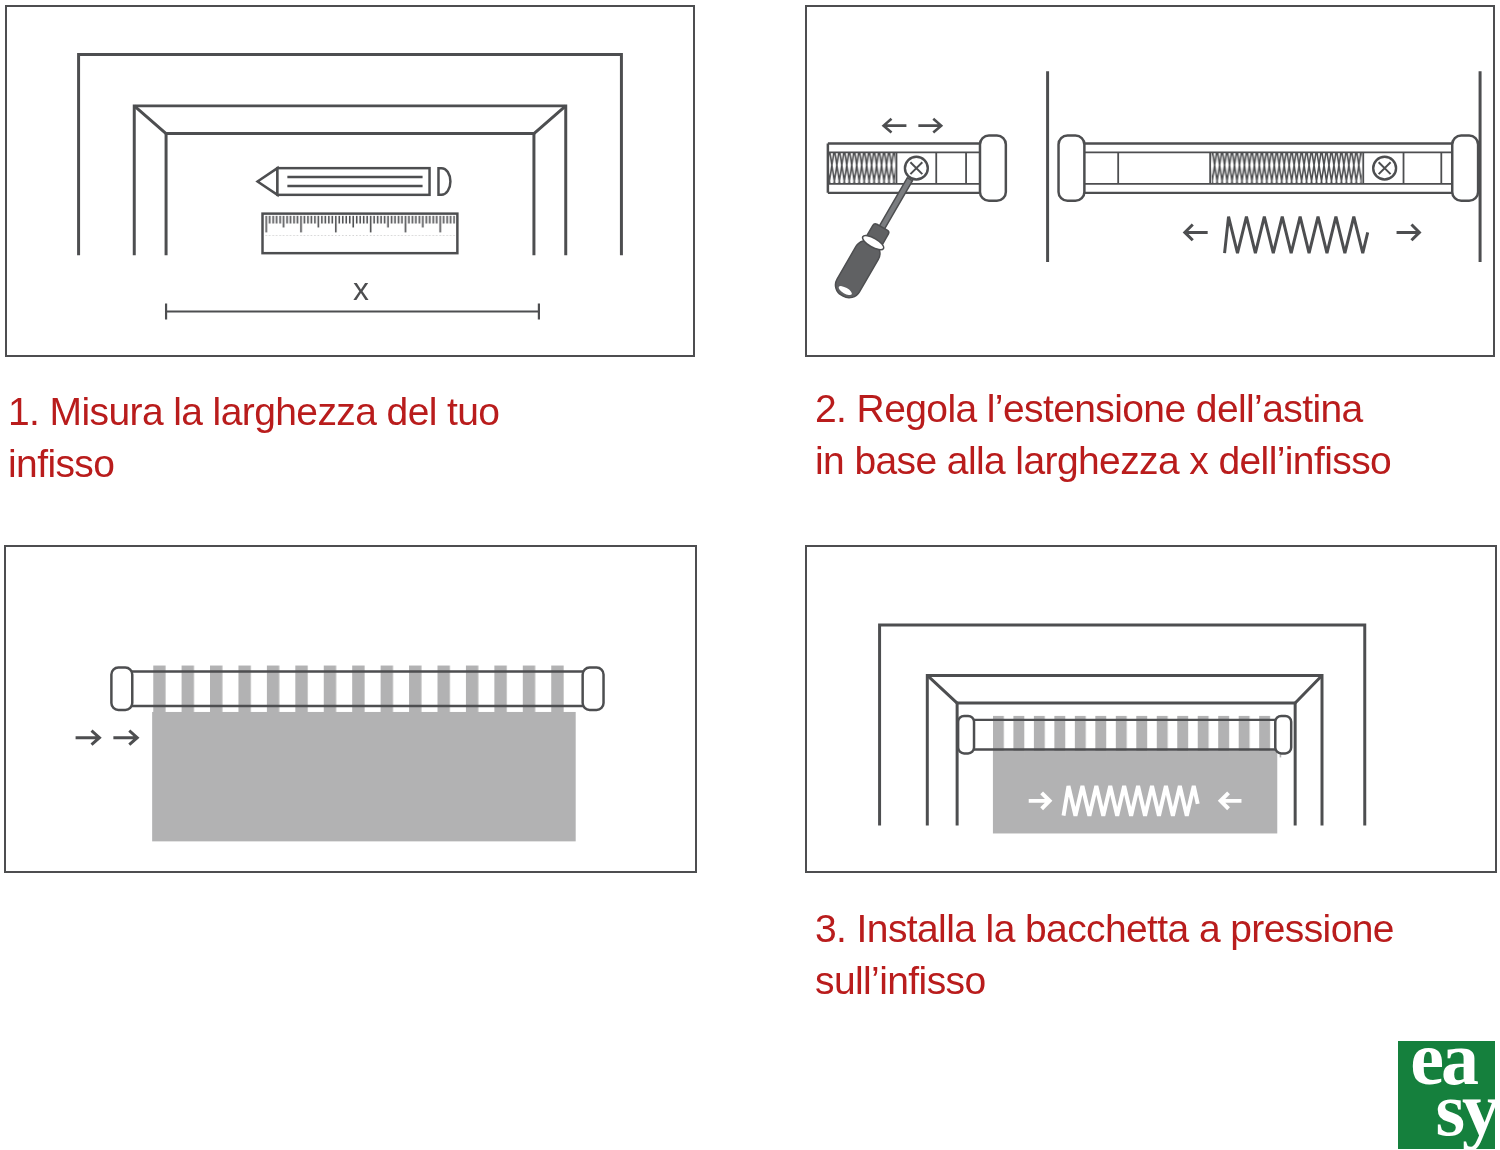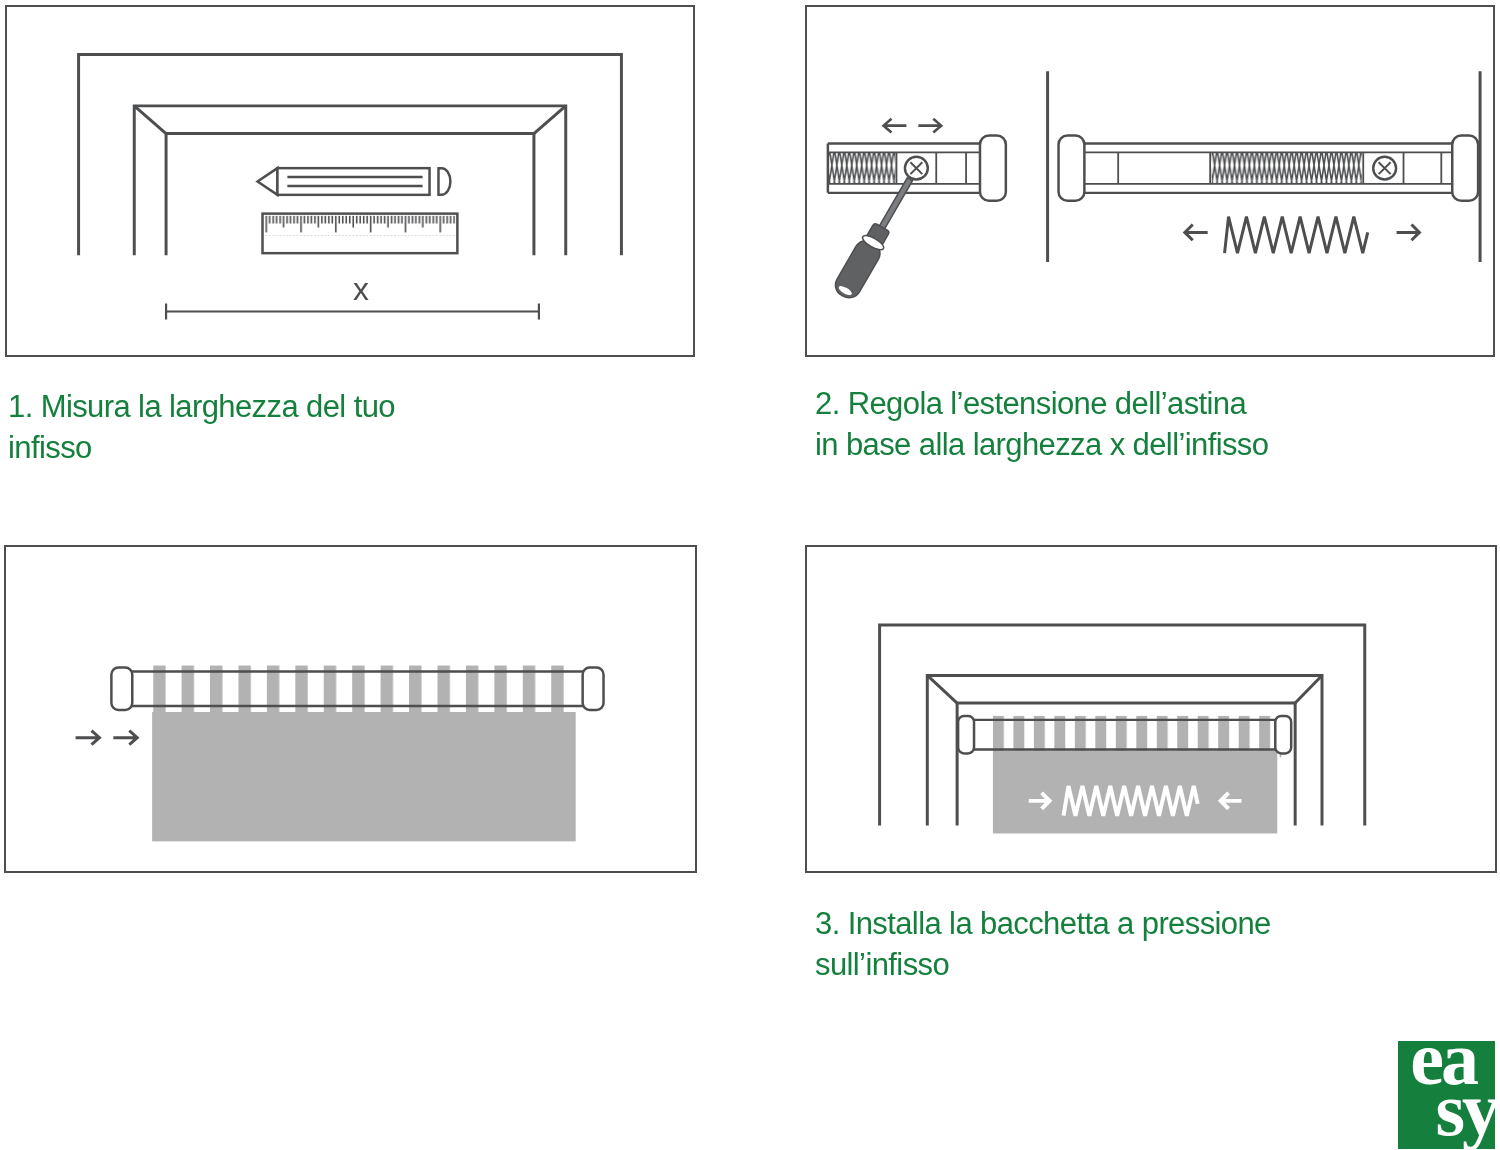--- a/index.html
+++ b/index.html
@@ -4,21 +4,21 @@
 <style>
   html,body{margin:0;padding:0;background:#ffffff;}
   #page{position:relative;width:1500px;height:1150px;background:#ffffff;overflow:hidden;
         font-family:"Liberation Sans",sans-serif;}
   .panel{position:absolute;border:2px solid #4d4e50;background:#ffffff;box-sizing:border-box;}
   .panel svg{display:block;width:100%;height:100%;}
   #panel1{left:5px;top:5px;width:690px;height:352px;}
   #panel2{left:805px;top:5px;width:690px;height:352px;}
   #panel3{left:4px;top:545px;width:693px;height:328px;}
   #panel4{left:805px;top:545px;width:692px;height:328px;}
-  .caption{position:absolute;color:#15803d;font-size:31px;line-height:1.33;
+  .caption{position:absolute;color:#b91c1c;font-size:39px;line-height:1.33;
            letter-spacing:-0.6px;white-space:pre-line;width:700px;}
   #caption1{left:8px;top:386px;}
   #caption2{left:815px;top:383px;}
   #caption3{left:8px;top:903px;}
   #caption4{left:815px;top:903px;}
   #logo{position:absolute;left:1398px;top:1041px;width:97px;height:108px;background:#15803d;}
   #logo .l1,#logo .l2{position:absolute;color:#ffffff;font-family:"Liberation Serif",serif;
         font-weight:bold;font-size:76px;line-height:1;letter-spacing:-3px;}
   #logo .l1{right:19px;top:-21px;}
   #logo .l2{right:-2px;top:30px;}

